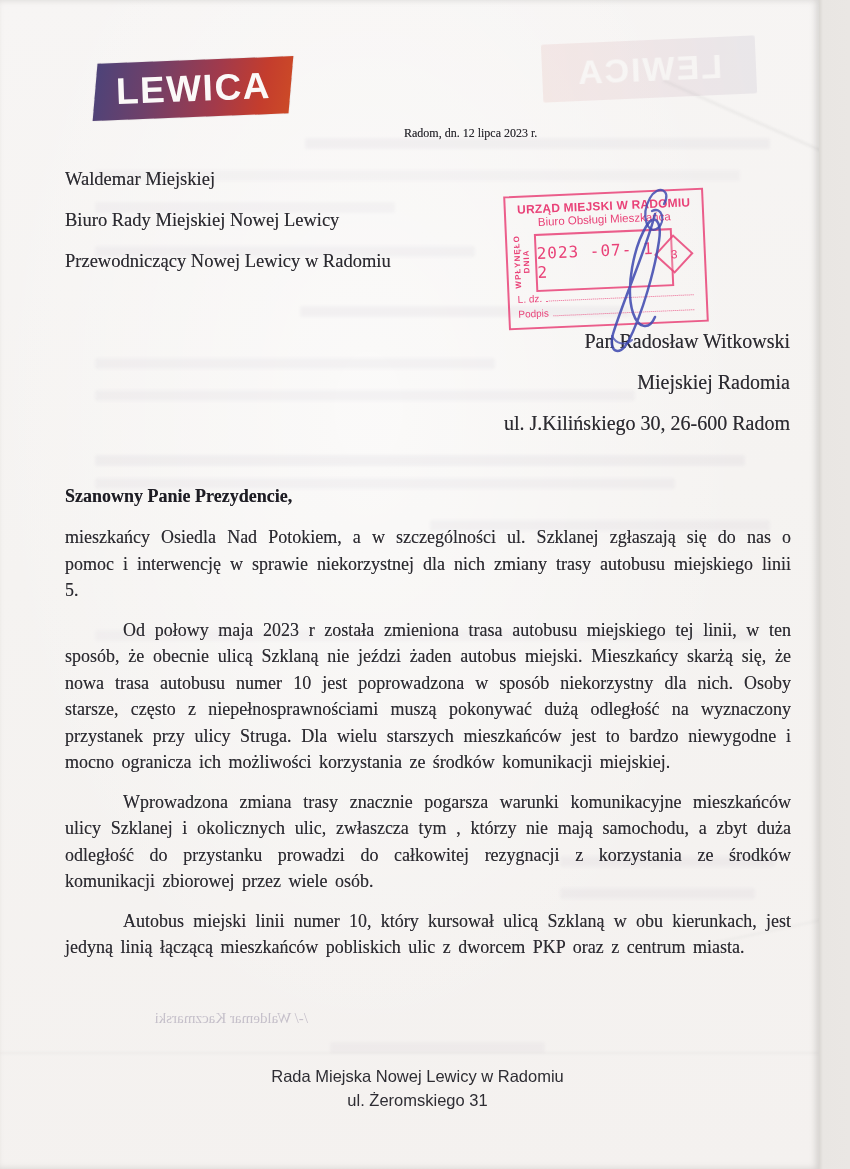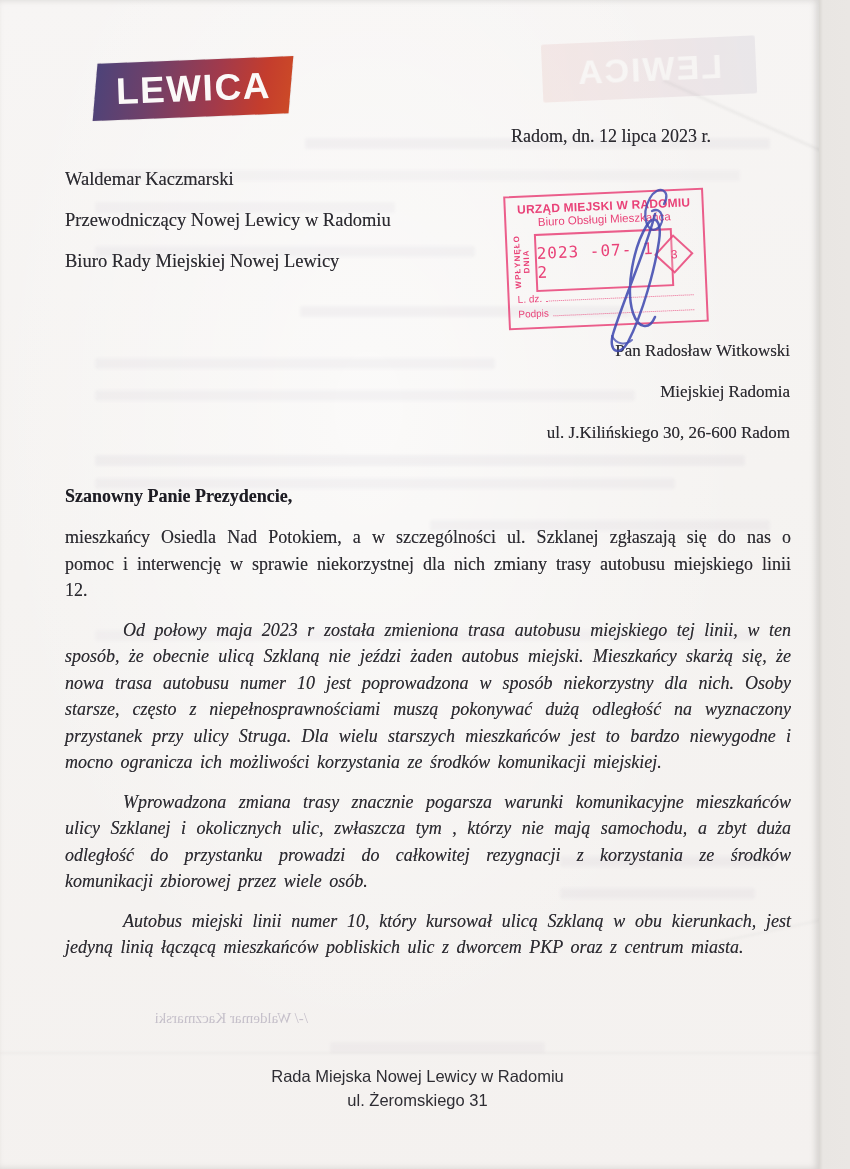--- a/index.html
+++ b/index.html
@@ -50,29 +50,29 @@
     display:flex;align-items:center;justify-content:center;
   }
   .logo-text{
     transform:skewX(7deg);
     font-family:"Liberation Sans",sans-serif;font-weight:bold;
     font-size:37px;letter-spacing:1.5px;color:#fbf9f8;
   }
 
   
   .txt{color:#2c2b31;text-shadow:0 0 .4px rgba(44,42,50,.55);}
-  .date-line{position:absolute;left:416px;top:126px;width:390px;text-align:center;font-size:18px;}
+  .date-line{position:absolute;left:404px;top:126px;width:390px;text-align:left;font-size:12px;}
   .sender{position:absolute;left:65px;top:170px;width:450px;font-size:18.5px;}
   .sender div{margin-bottom:22.5px;line-height:18.5px;}
-  .recipient{position:absolute;left:360px;top:342px;width:430px;text-align:right;font-size:17px;}
+  .recipient{position:absolute;left:360px;top:332px;width:430px;text-align:right;font-size:20px;}
   .recipient div{margin-bottom:22.5px;line-height:18.5px;}
   .salutation{position:absolute;left:65px;top:486px;font-size:18px;font-weight:bold;color:#1e1d24;}
   .bodytext{position:absolute;left:65px;top:524px;width:726px;font-size:18px;line-height:26.5px;}
   .bodytext p{margin:0 0 13px 0;text-align:justify;word-spacing:3px;}
-  .bodytext p.indent{text-indent:58px;font-style:italic;}
+  .bodytext p.indent{text-indent:58px;}
   .footer{
     position:absolute;left:0;top:1064px;width:819px;text-align:center;
     font-family:"Liberation Sans",sans-serif;font-size:16.5px;line-height:24px;color:#2e2d33;padding-left:8px;
   }
 
   
   .stamp{
     position:absolute;left:506px;top:192px;width:196px;height:130px;
     transform:rotate(-2.5deg);
     border:2px solid rgba(232,53,111,.85);
@@ -130,35 +130,35 @@
 <div class="crease c2"></div>
 <div class="crease c3"></div>
 
 <div class="logo">
   <span class="logo-text">LEWICA</span>
 </div>
 
 <div class="txt date-line">Radom, dn. 12  lipca 2023 r.</div>
 
 <div class="txt sender">
-  <div>Waldemar Kaczmarski</div>
+  <div>Waldemar Miejskiej</div>
+  <div>Biuro Rady Miejskiej Nowej Lewicy</div>
   <div>Przewodniczący Nowej Lewicy w Radomiu</div>
-  <div>Biuro Rady Miejskiej Nowej Lewicy</div>
 </div>
 
 <div class="txt recipient">
   <div>Pan Radosław  Witkowski</div>
   <div>Miejskiej Radomia</div>
   <div>ul. J.Kilińskiego  30, 26-600 Radom</div>
 </div>
 
 <div class="txt salutation">Szanowny Panie Prezydencie,</div>
 
 <div class="txt bodytext">
-  <p>mieszkańcy Osiedla Nad Potokiem, a w szczególności ul. Szklanej  zgłaszają  się do nas o  pomoc  i  interwencję  w   sprawie   niekorzystnej  dla  nich zmiany  trasy   autobusu miejskiego linii 12.</p>
+  <p>mieszkańcy Osiedla Nad Potokiem, a w szczególności ul. Szklanej  zgłaszają  się do nas o  pomoc  i  interwencję  w   sprawie   niekorzystnej  dla  nich zmiany  trasy   autobusu miejskiego linii 5.</p>
   <p class="indent">Od połowy maja 2023 r  została zmieniona trasa autobusu miejskiego tej linii, w ten sposób, że obecnie ulicą Szklaną nie jeździ żaden autobus miejski. Mieszkańcy skarżą się, że nowa trasa autobusu numer 10 jest poprowadzona w sposób niekorzystny dla nich. Osoby starsze, często z niepełnosprawnościami muszą pokonywać  dużą odległość na wyznaczony przystanek przy ulicy Struga. Dla wielu starszych mieszkańców jest to bardzo niewygodne i mocno  ogranicza ich możliwości  korzystania ze środków komunikacji miejskiej.</p>
   <p class="indent">Wprowadzona zmiana trasy znacznie pogarsza warunki komunikacyjne mieszkańców ulicy Szklanej i okolicznych ulic, zwłaszcza tym , którzy nie mają samochodu, a zbyt duża odległość do przystanku prowadzi do całkowitej rezygnacji z korzystania ze środków komunikacji zbiorowej przez wiele osób.</p>
   <p class="indent">Autobus miejski linii numer 10, który kursował ulicą Szklaną w obu kierunkach, jest jedyną linią łączącą mieszkańców pobliskich ulic z dworcem PKP oraz z  centrum miasta.</p>
 </div>
 
 <div class="footer">
   <div>Rada Miejska Nowej Lewicy w Radomiu</div>
   <div>ul. Żeromskiego 31</div>
 </div>
 

